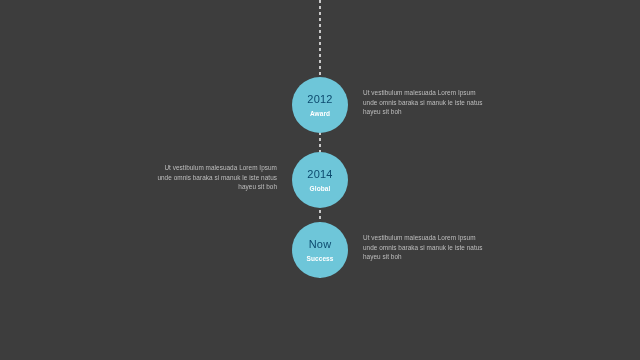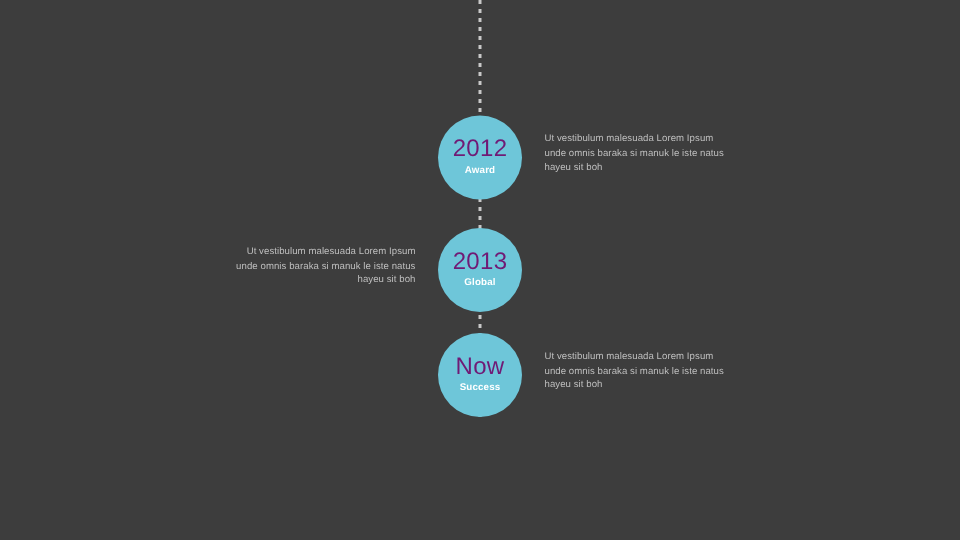--- a/index.html
+++ b/index.html
@@ -57,22 +57,22 @@
     border-radius: 50%;
     background: #6ec6d9;
     display: flex;
     flex-direction: column;
     align-items: center;
     justify-content: center;
     z-index: 3;
   }
 
   .node-title {
-    color: #701a75;
-    font-size: 16px;
+    color: #0c4a6e;
+    font-size: 11px;
     font-weight: normal;
     line-height: 15px;
     letter-spacing: 0.2px;
   }
 
   .node-subtitle {
     color: #ffffff;
     font-size: 6.5px;
     font-weight: bold;
     line-height: 9px;
@@ -109,21 +109,21 @@
   <div class="milestone" style="top: 77px;">
     <div class="node-circle">
       <span class="node-title">2012</span>
       <span class="node-subtitle">Award</span>
     </div>
     <div class="desc-text desc-right" style="top: 11px;">Ut vestibulum malesuada Lorem Ipsum unde omnis baraka si manuk le iste natus hayeu sit boh</div>
   </div>
 
   <div class="milestone" style="top: 152px;">
     <div class="node-circle">
-      <span class="node-title">2013</span>
+      <span class="node-title">2014</span>
       <span class="node-subtitle">Global</span>
     </div>
     <div class="desc-text desc-left" style="top: 11px;">Ut vestibulum malesuada Lorem Ipsum unde omnis baraka si manuk le iste natus hayeu sit boh</div>
   </div>
 
   <div class="milestone" style="top: 222px;">
     <div class="node-circle">
       <span class="node-title">Now</span>
       <span class="node-subtitle">Success</span>
     </div>

